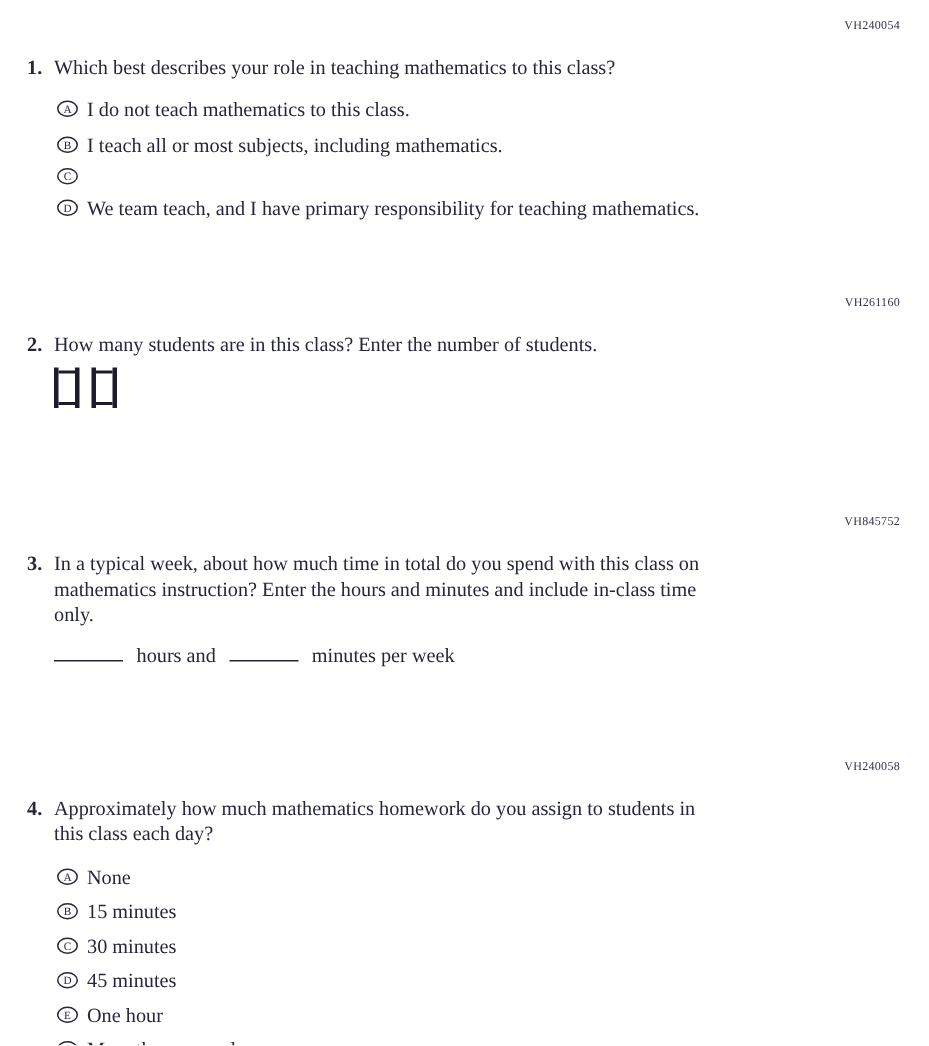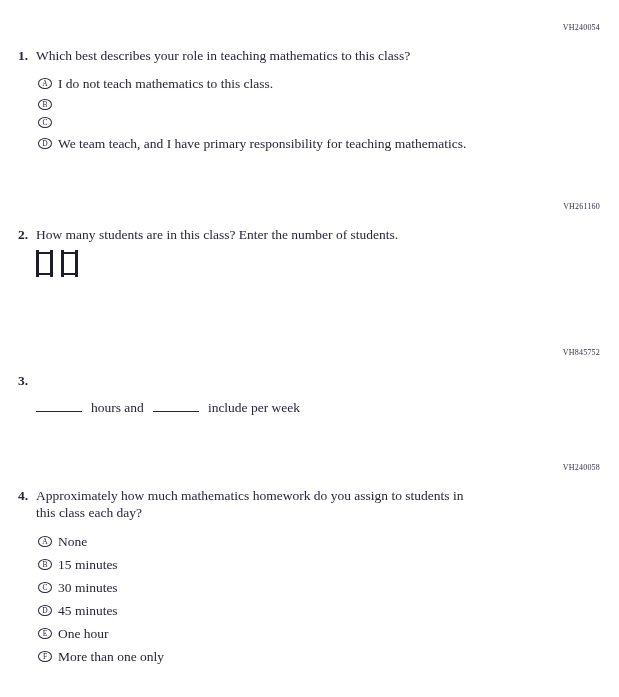--- a/index.html
+++ b/index.html
@@ -1,21 +1,21 @@
 <!DOCTYPE html>
 <html><head>
 <meta charset="utf-8">
 <style>
   html, body { margin: 0; padding: 0; background: #ffffff; }
   .page {
     position: relative;
     width: 619px;
     height: 697px;
     box-sizing: border-box;
-    padding-top: 23px;
+    padding-top: 12px;
     overflow: hidden;
     background: #ffffff;
     font-family: "Liberation Serif", "DejaVu Serif", serif;
     color: #26263a;
     font-size: 13.5px;
     line-height: 17px;
   }
   .code {
     height: 10px;
     font-size: 8px;
@@ -112,20 +112,21 @@
       <span class="qnum">1.</span>
       <p class="qtext">Which best describes your role in teaching mathematics to this class?</p>
     </div>
     <div class="opts">
       <div class="opt">
         <span class="bubble">A</span>
         <span class="olabel">I do not teach mathematics to this class.</span>
       </div>
       <div class="opt">
         <span class="bubble">B</span>
+        <span class="olabel">I teach all or most subjects, including mathematics.</span>
       </div>
       <div class="opt">
         <span class="bubble">C</span>
       </div>
       <div class="opt">
         <span class="bubble">D</span>
         <span class="olabel">We team teach, and I have primary responsibility for teaching mathematics.</span>
       </div>
     </div>
   </section>
@@ -139,28 +140,31 @@
     <div class="boxes">
       <span class="digit-box"></span>
       <span class="digit-box"></span>
     </div>
   </section>
 
   <section>
     <div class="code" style="margin-top:71px">VH845752</div>
     <div class="qrow">
       <span class="qnum">3.</span>
+      <p class="qtext">In a typical week, about how much time in total do you spend with this class on
+mathematics instruction? Enter the hours and minutes and include in-class time
+only.</p>
     </div>
     <div class="blanks">
-      <span class="blank"></span><span class="blank-word">hours and</span><span class="blank"></span><span class="blank-word">include per week</span>
+      <span class="blank"></span><span class="blank-word">hours and</span><span class="blank"></span><span class="blank-word">minutes per week</span>
     </div>
   </section>
 
   <section>
-    <div class="code" style="margin-top:48px">VH240058</div>
+    <div class="code" style="margin-top:62px">VH240058</div>
     <div class="qrow">
       <span class="qnum">4.</span>
       <p class="qtext">Approximately how much mathematics homework do you assign to students in
 this class each day?</p>
     </div>
     <div class="opts opts4">
       <div class="opt">
         <span class="bubble">A</span>
         <span class="olabel">None</span>
       </div>

